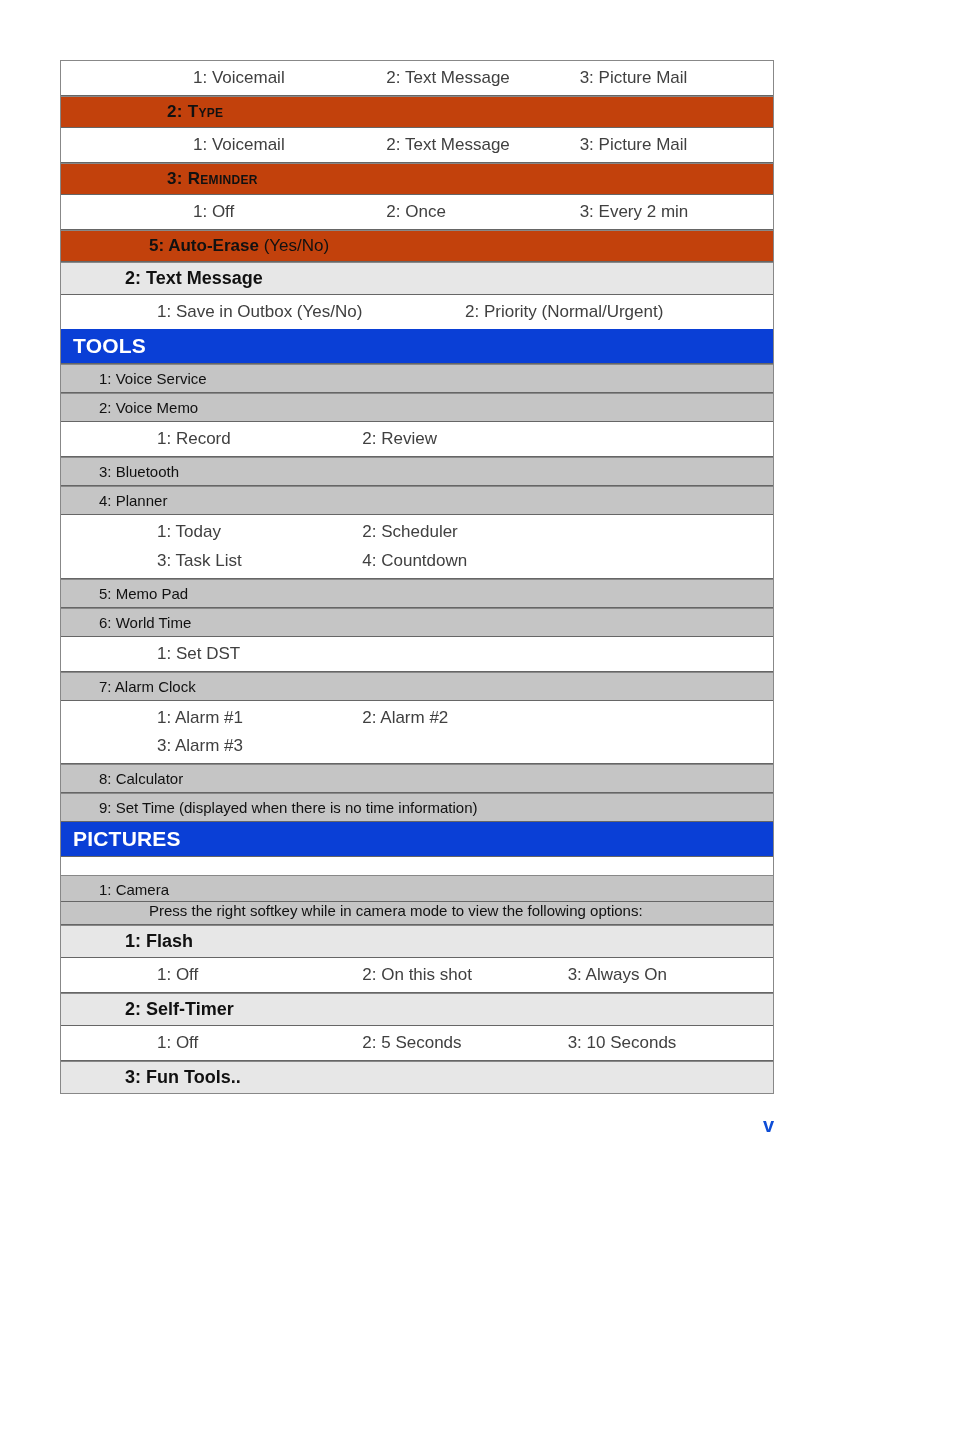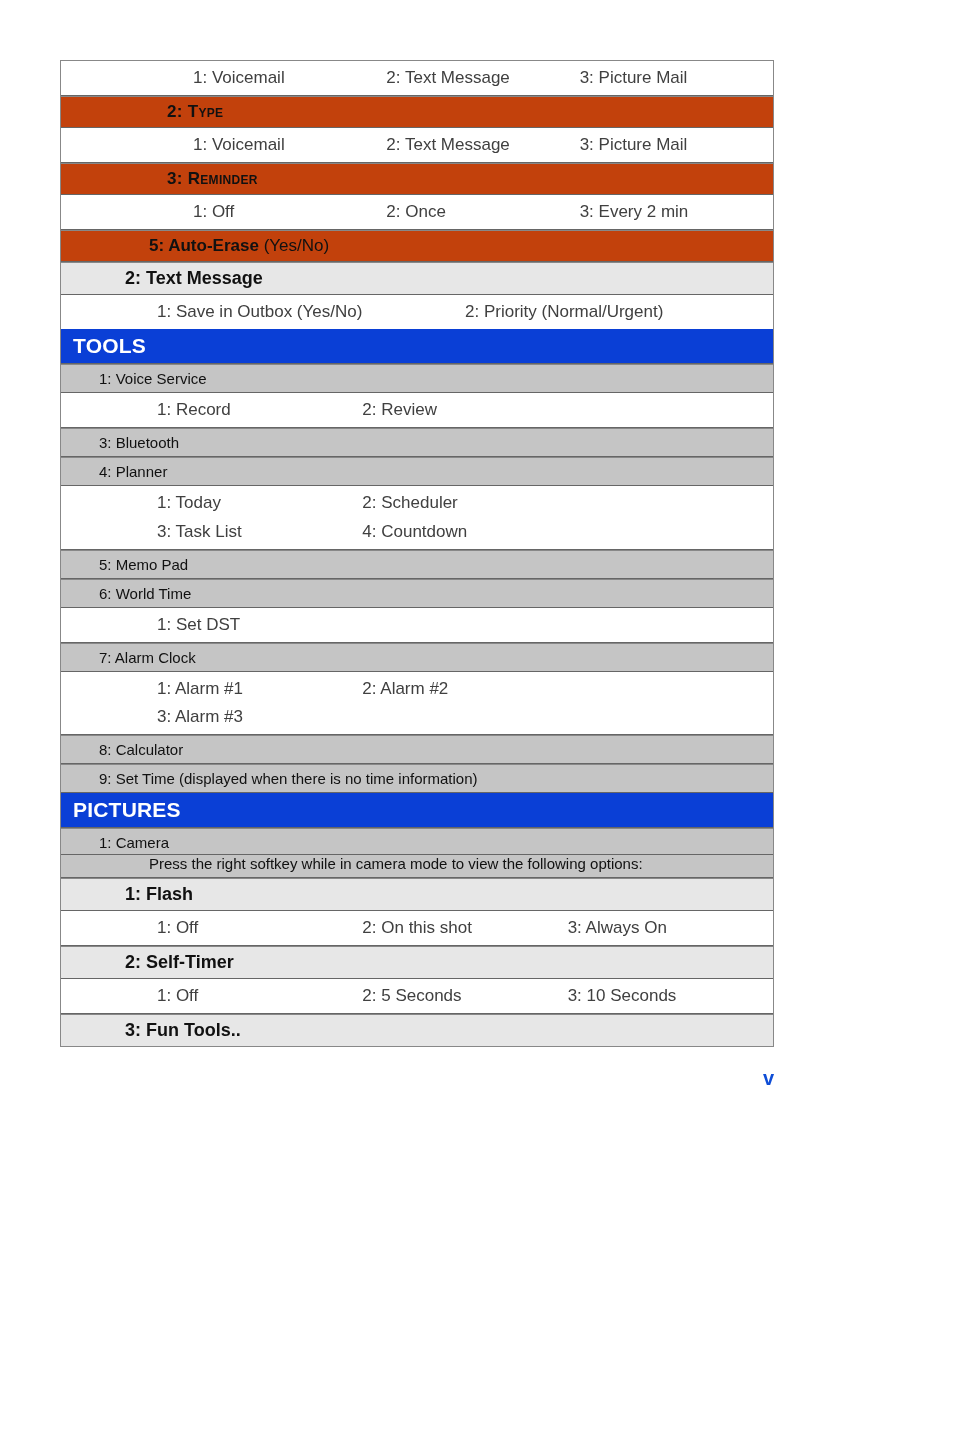--- a/index.html
+++ b/index.html
@@ -107,20 +107,21 @@
   <div class="hdr-opt"><span>2: Text Message</span></div>
 
   <div class="row">
     <div class="cell indent-2 body-txt">1: Save in Outbox (Yes/No)</div>
     <div class="cell body-txt">2: Priority (Normal/Urgent)</div>
   </div>
 
   <div class="hdr-cat"><span>TOOLS</span></div>
 
   <div class="hdr-sub"><span>1: Voice Service</span></div>
+  <div class="hdr-sub"><span>2: Voice Memo</span></div>
 
   <div class="row sep">
     <div class="cell indent-2 body-txt">1: Record</div>
     <div class="cell body-txt">2: Review</div>
     <div class="cell body-txt"></div>
   </div>
 
   <div class="hdr-sub"><span>3: Bluetooth</span></div>
   <div class="hdr-sub"><span>4: Planner</span></div>
 
@@ -151,21 +152,21 @@
   </div>
   <div class="row sep">
     <div class="cell indent-2 body-txt" style="padding-top:0;">3: Alarm #3</div>
   </div>
 
   <div class="hdr-sub"><span>8: Calculator</span></div>
   <div class="hdr-sub"><span>9: Set Time (displayed when there is no time information)</span></div>
 
   <div class="hdr-cat"><span>PICTURES</span></div>
 
-  <div class="hdr-sub" style="padding-bottom:3px;">
+  <div class="hdr-sub" style="padding-bottom:3px;margin-top:18px;">
     <span>1: Camera</span>
   </div>
   <div class="hdr-sub" style="border-top:none; padding-top:0; padding-left:88px;">
     <span>Press the right softkey while in camera mode to view the following options:</span>
   </div>
 
   <div class="hdr-opt"><span>1: Flash</span></div>
 
   <div class="row sep">
     <div class="cell indent-2 body-txt">1: Off</div>

